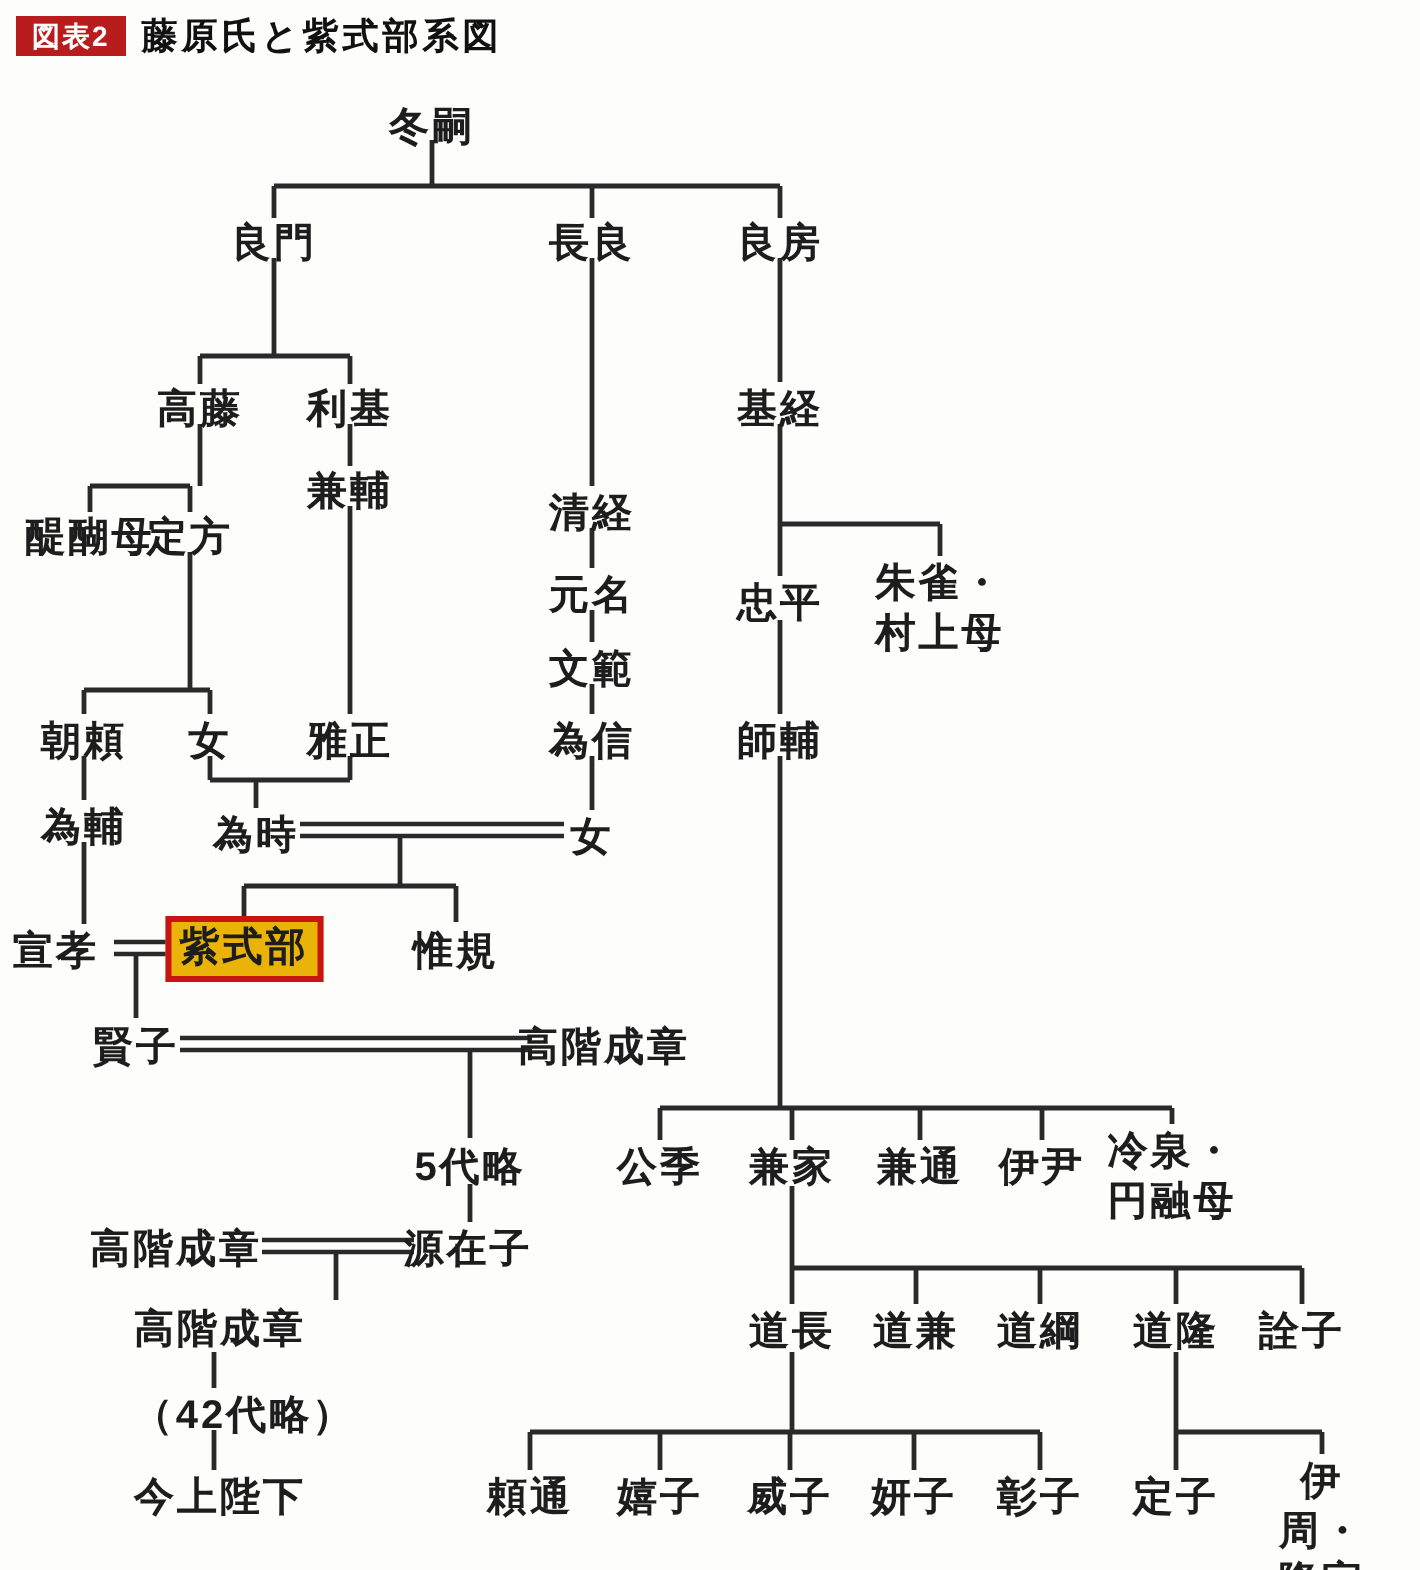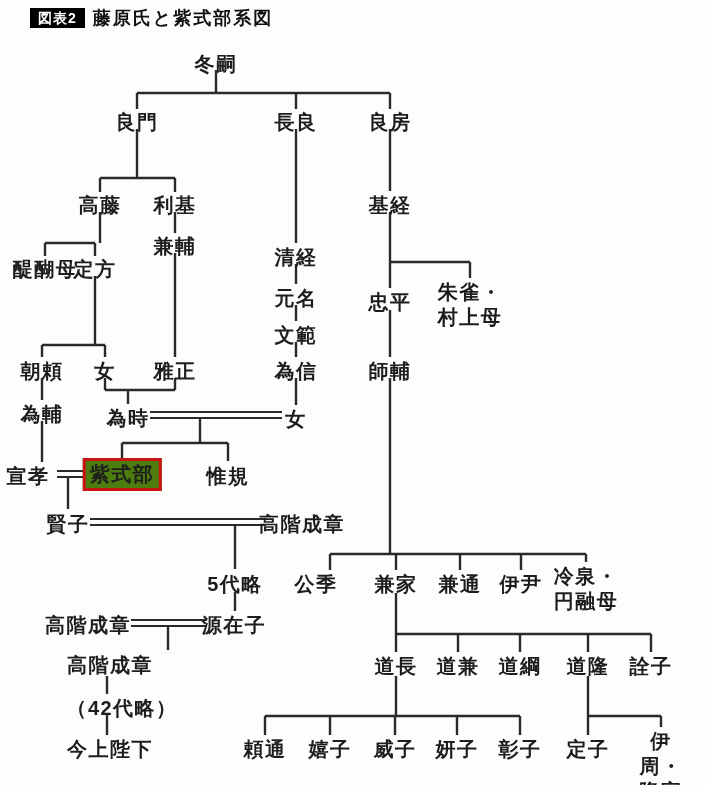--- a/index.html
+++ b/index.html
@@ -3,34 +3,34 @@
 <meta charset="utf-8">
 <style>
   * { margin:0; padding:0; box-sizing:border-box; }
   body { font-family:"Liberation Sans","DejaVu Sans",sans-serif; background:#ffffff; }
   .page {
     position:relative; width:710px; height:785px;
     background:#fdfdfc; overflow:hidden; color:#1d1d1d;
   }
   .header { position:absolute; left:8px; top:6px; display:flex; align-items:center; gap:8px; }
   .fig-tag {
-    background:#000000; color:#fff; font-weight:bold; font-size:14px;
-    padding:3px 8px; line-height:1; letter-spacing:1px;margin-left:22px;
+    background:#b91c1c; color:#fff; font-weight:bold; font-size:14px;
+    padding:3px 8px; line-height:1; letter-spacing:1px;
   }
   .fig-title { font-weight:bold; font-size:18px; color:#111; letter-spacing:2px; }
   svg.lines { position:absolute; left:0; top:0; }
   svg.lines line { stroke:#2a2a2a; stroke-width:2.4; }
   svg.lines g.marriage line { stroke-width:2.2; }
   .node {
     position:absolute; transform:translateX(-50%);
     font-size:20px; font-weight:bold; color:#1d1d1d;
     white-space:pre-line; text-align:center; line-height:1.25; letter-spacing:1.5px;
   }
   .node.highlight {
-    border:3px solid #c81414; padding:1px 4px; background:#4d7c0f;
+    border:3px solid #c81414; padding:1px 4px; background:#eab308;
   }
 </style>
 </head>
 <body>
 
 <div class="page">
 
   <div class="header">
     <span class="fig-tag">図表2</span>
     <span class="fig-title">藤原氏と紫式部系図</span>
@@ -169,21 +169,21 @@
   <div class="node" style="left:390px;top:359px">師輔</div>
   <div class="node" style="left:42px;top:402px">為輔</div>
   <div class="node" style="left:128px;top:406px">為時</div>
   <div class="node" style="left:296px;top:407px">女</div>
   <div class="node" style="left:28px;top:464px">宣孝</div>
   <div class="node highlight" style="left:122px;top:458px">紫式部</div>
   <div class="node" style="left:228px;top:464px">惟規</div>
   <div class="node" style="left:68px;top:512px">賢子</div>
   <div class="node" style="left:302px;top:512px">高階成章</div>
   <div class="node" style="left:235px;top:572px">5代略</div>
-  <div class="node" style="left:316px;top:572px">公季</div>
+  <div class="node" style="left:330px;top:572px">公季</div>
   <div class="node" style="left:396px;top:572px">兼家</div>
   <div class="node" style="left:460px;top:572px">兼通</div>
   <div class="node" style="left:521px;top:572px">伊尹</div>
   <div class="node" style="left:586px;top:564px">冷泉・
 円融母</div>
   <div class="node" style="left:88px;top:613px">高階成章</div>
   <div class="node" style="left:234px;top:613px">源在子</div>
   <div class="node" style="left:110px;top:653px">高階成章</div>
   <div class="node" style="left:396px;top:654px">道長</div>
   <div class="node" style="left:458px;top:654px">道兼</div>

